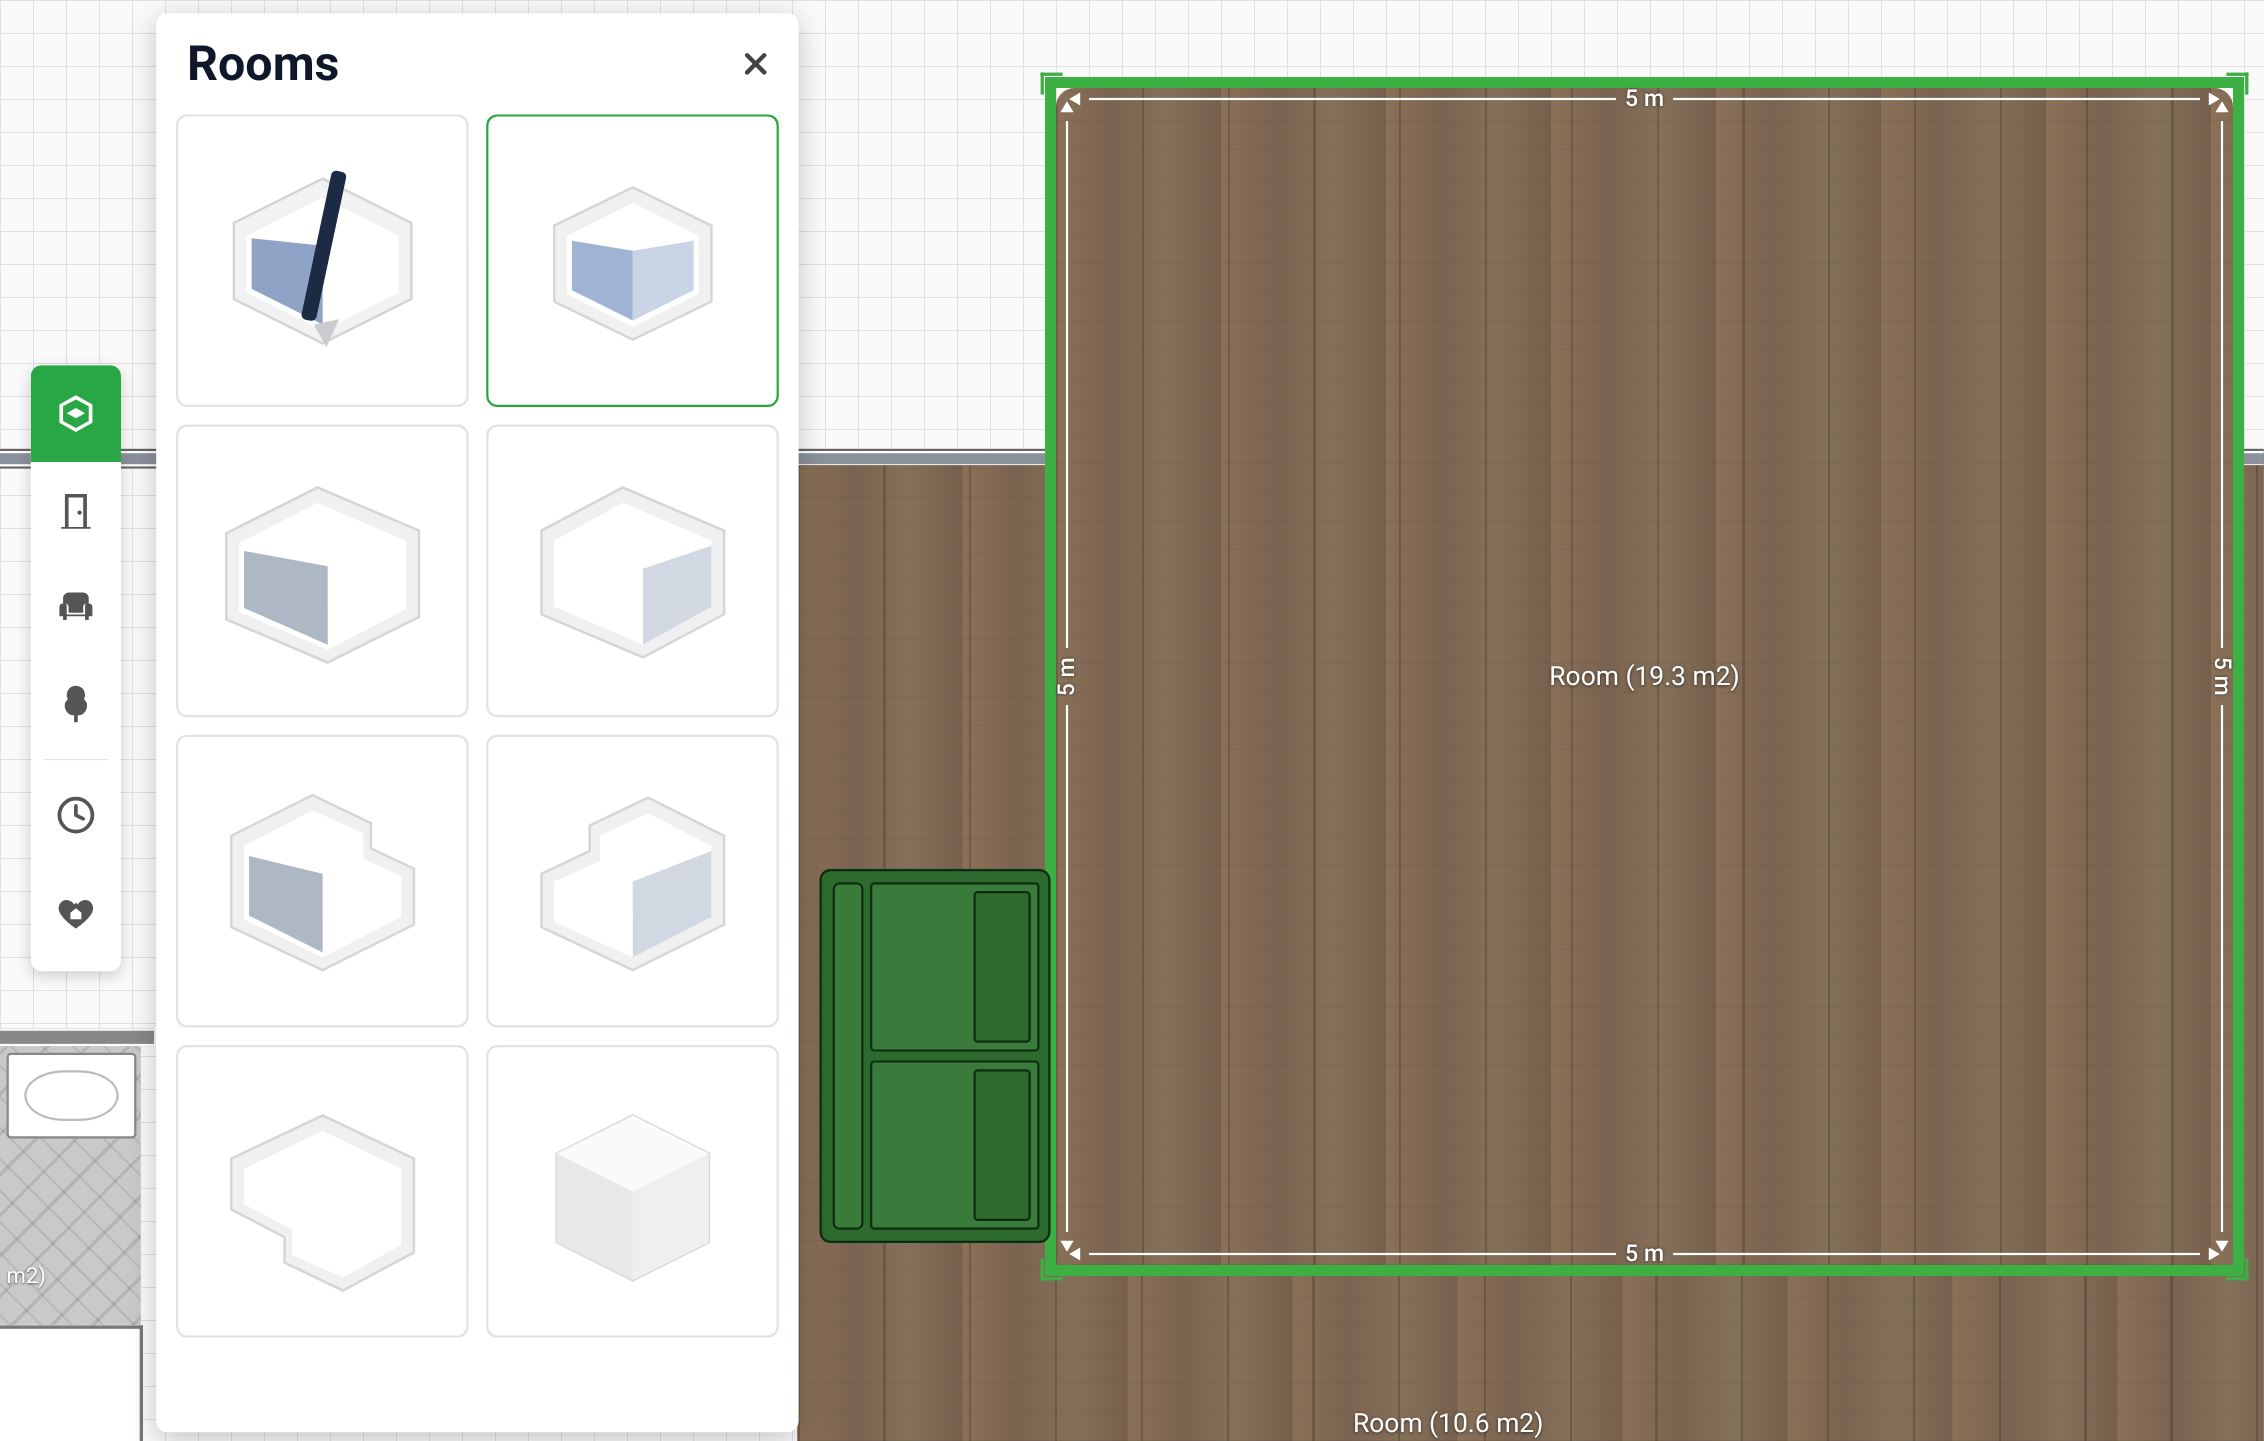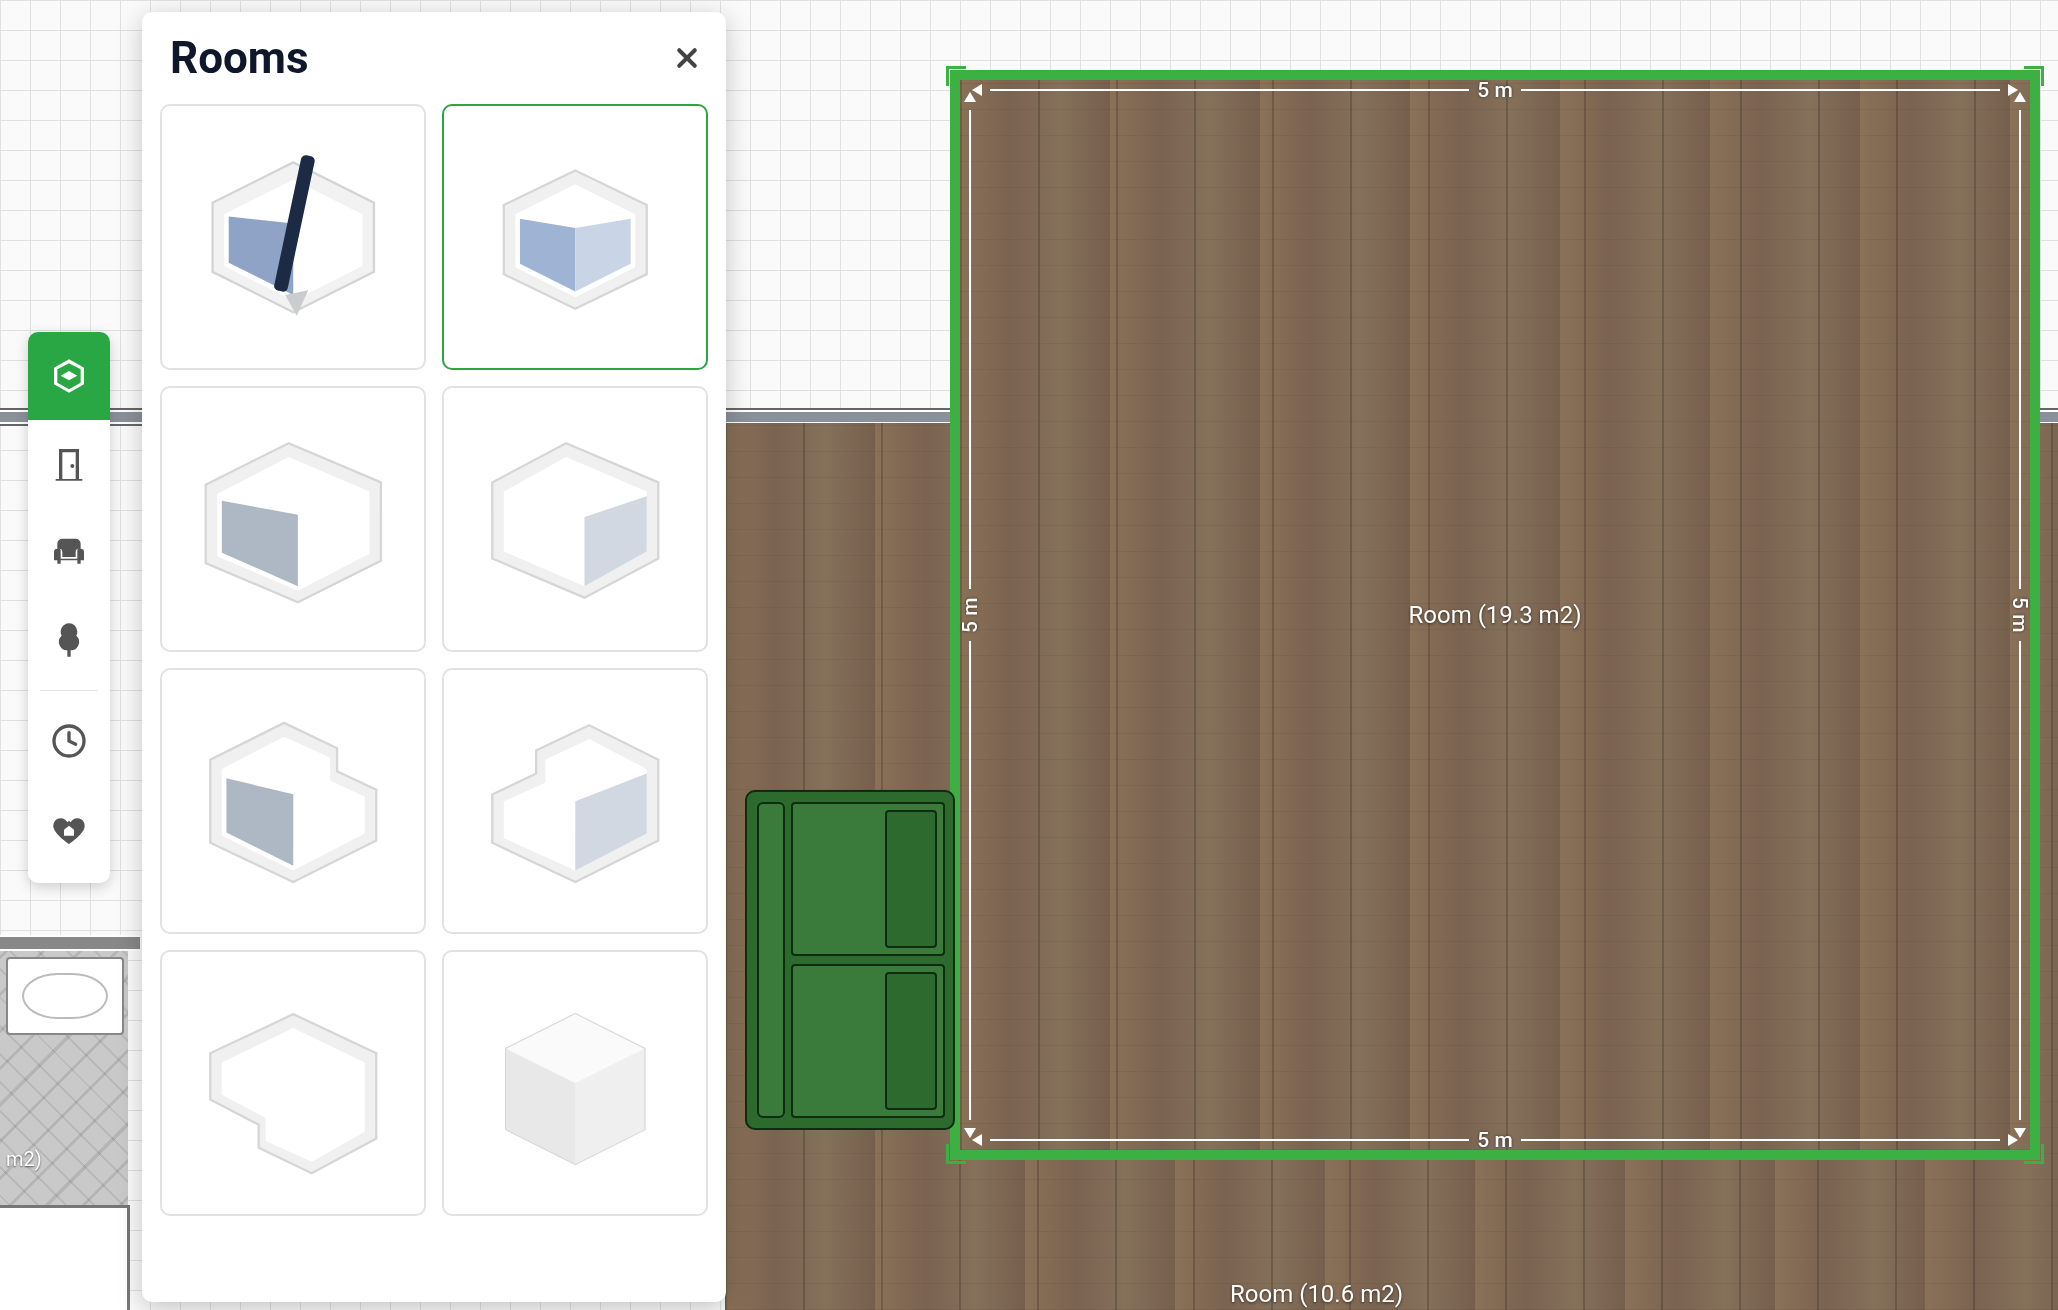--- a/index.html
+++ b/index.html
@@ -58,20 +58,21 @@
     top: 80px;
     left: 960px;
     width: 1070px;
     height: 1070px;
     background: #7d6552;
     background-image:
       repeating-linear-gradient(90deg, rgba(0,0,0,0.18) 0 2px, transparent 2px 78px),
       repeating-linear-gradient(0deg, rgba(0,0,0,0.05) 0 1px, transparent 1px 26px),
       linear-gradient(90deg, #8a7158, #7a6350, #85705a, #76604d);
     background-size: auto, auto, 150px 100%;
+    border-radius: 17px;
   }
   .selected-floor .green-border {
     position: absolute;
     inset: -10px;
     border: 10px solid #3cb043;
     pointer-events: none;
   }
   .selected-floor .corner {
     position: absolute;
     width: 20px; height: 20px;

